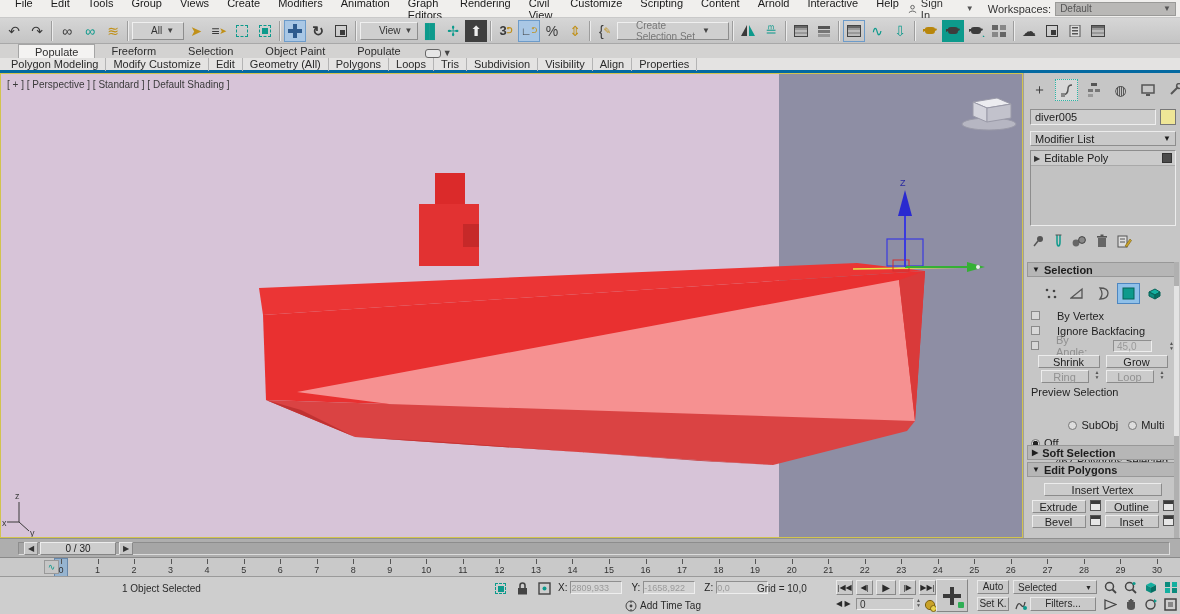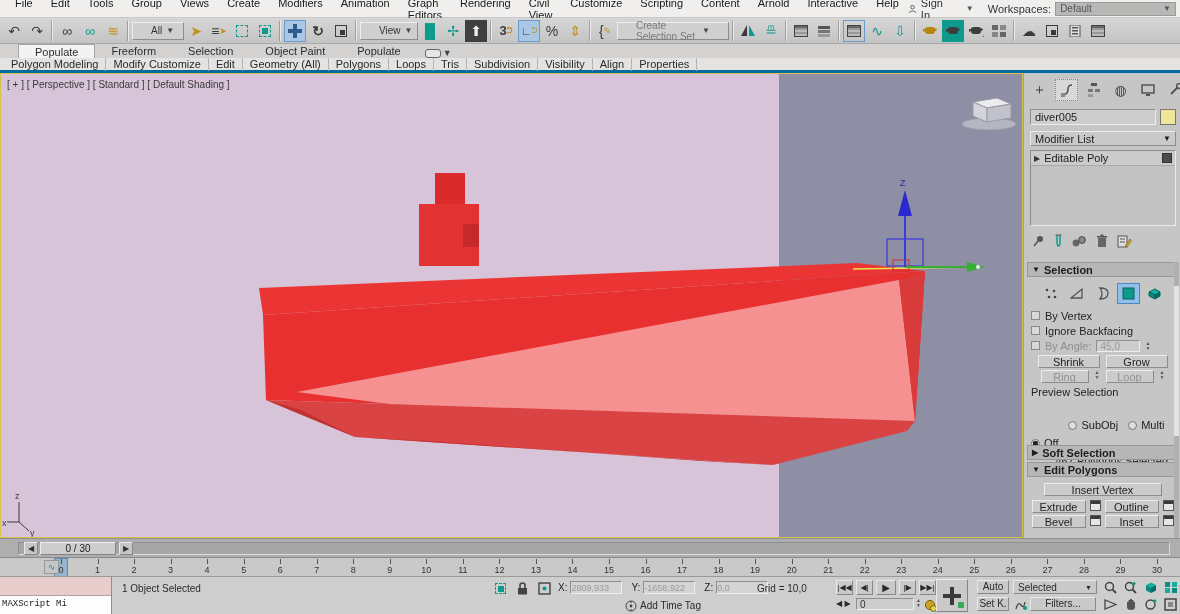--- a/index.html
+++ b/index.html
@@ -69,21 +69,21 @@
   .stack-row .lamp { margin-left:auto; width:10px; height:10px; background:#4b4b4b; border:1px solid #333; }
   .cp-stacktools { position:absolute; left:8px; top:158px; width:140px; height:20px; display:flex; align-items:center; gap:9px; }
   .cp-stacktools svg { display:block; }
   .rollout-h { background:#b6b6b6; border:1px solid #989898; height:15px; display:flex; align-items:center; font-weight:bold; font-size:11px; padding:0 4px; gap:4px; color:#1d1d1d; }
   .rollout-h .arr { font-size:8px; }
   .ro-selection { position:absolute; left:3px; top:189px; width:151px; }
   .ro-body { background:#c6c6c6; padding:4px 4px 2px 4px; }
   .subobj-row { display:flex; gap:3px; justify-content:center; padding:2px 0 4px 0; }
   .so-btn { width:23px; height:21px; display:flex; align-items:center; justify-content:center; border:1px solid transparent; }
   .so-btn.active { background:#8fc0e9; border-color:#4d86c0; }
-  .chk-row { display:flex; align-items:center; gap:5px; height:15px; font-size:11px; color:#222; }
+  .chk-row { display:flex; align-items:center; gap:17px; height:15px; font-size:11px; color:#222; }
   .chk { width:9px; height:9px; background:#d8d8d8; border:1px solid #8a8a8a; }
   .dis { color:#8f8f8f; }
   .mini-field { width:44px; height:12px; background:#cdcdcd; border:1px solid; border-color:#8f8f8f #eee #eee #8f8f8f; color:#9a9a9a; font-size:10px; padding:0 3px; }
   .spin { display:inline-flex; flex-direction:column; font-size:5px; line-height:5px; color:#555; }
   .btn { background:#cbcbcb; border:1px solid; border-color:#ececec #8b8b8b #8b8b8b #ececec; font-size:11px; color:#222; text-align:center; }
   .btn.disabled { color:#929292; }
   .two-col { display:flex; gap:6px; justify-content:center; margin:2px 0; }
   .sel-status { text-align:right; font-size:11px; color:#222; padding:6px 6px 8px 0; }
   .ro-soft { position:absolute; left:3px; top:372px; width:151px; }
   .ro-edit { position:absolute; left:3px; top:389px; width:151px; }
@@ -547,24 +547,20 @@
     <span class="ts-arrow" style="left:119px">▶</span>
   </div>
 
   <div class="trackbar">
     <div class="frame-marker"></div>
     <span class="tb-icon">∿</span>
     <span id="ticks"><span class="tick" style="left: 61px;"></span><span class="tick-label" style="left: 61px;">0</span><span class="tick" style="left: 97.5333px;"></span><span class="tick-label" style="left: 97.5333px;">1</span><span class="tick" style="left: 134.067px;"></span><span class="tick-label" style="left: 134.067px;">2</span><span class="tick" style="left: 170.6px;"></span><span class="tick-label" style="left: 170.6px;">3</span><span class="tick" style="left: 207.133px;"></span><span class="tick-label" style="left: 207.133px;">4</span><span class="tick" style="left: 243.667px;"></span><span class="tick-label" style="left: 243.667px;">5</span><span class="tick" style="left: 280.2px;"></span><span class="tick-label" style="left: 280.2px;">6</span><span class="tick" style="left: 316.733px;"></span><span class="tick-label" style="left: 316.733px;">7</span><span class="tick" style="left: 353.267px;"></span><span class="tick-label" style="left: 353.267px;">8</span><span class="tick" style="left: 389.8px;"></span><span class="tick-label" style="left: 389.8px;">9</span><span class="tick" style="left: 426.333px;"></span><span class="tick-label" style="left: 426.333px;">10</span><span class="tick" style="left: 462.867px;"></span><span class="tick-label" style="left: 462.867px;">11</span><span class="tick" style="left: 499.4px;"></span><span class="tick-label" style="left: 499.4px;">12</span><span class="tick" style="left: 535.933px;"></span><span class="tick-label" style="left: 535.933px;">13</span><span class="tick" style="left: 572.467px;"></span><span class="tick-label" style="left: 572.467px;">14</span><span class="tick" style="left: 609px;"></span><span class="tick-label" style="left: 609px;">15</span><span class="tick" style="left: 645.533px;"></span><span class="tick-label" style="left: 645.533px;">16</span><span class="tick" style="left: 682.067px;"></span><span class="tick-label" style="left: 682.067px;">17</span><span class="tick" style="left: 718.6px;"></span><span class="tick-label" style="left: 718.6px;">18</span><span class="tick" style="left: 755.133px;"></span><span class="tick-label" style="left: 755.133px;">19</span><span class="tick" style="left: 791.667px;"></span><span class="tick-label" style="left: 791.667px;">20</span><span class="tick" style="left: 828.2px;"></span><span class="tick-label" style="left: 828.2px;">21</span><span class="tick" style="left: 864.733px;"></span><span class="tick-label" style="left: 864.733px;">22</span><span class="tick" style="left: 901.267px;"></span><span class="tick-label" style="left: 901.267px;">23</span><span class="tick" style="left: 937.8px;"></span><span class="tick-label" style="left: 937.8px;">24</span><span class="tick" style="left: 974.333px;"></span><span class="tick-label" style="left: 974.333px;">25</span><span class="tick" style="left: 1010.87px;"></span><span class="tick-label" style="left: 1010.87px;">26</span><span class="tick" style="left: 1047.4px;"></span><span class="tick-label" style="left: 1047.4px;">27</span><span class="tick" style="left: 1083.93px;"></span><span class="tick-label" style="left: 1083.93px;">28</span><span class="tick" style="left: 1120.47px;"></span><span class="tick-label" style="left: 1120.47px;">29</span><span class="tick" style="left: 1157px;"></span><span class="tick-label" style="left: 1157px;">30</span></span>
   </div>
 
   <div class="statusbar">
-    <div class="mxs">
-      <div class="pink"></div>
-      <div class="white">MAXScript Mi</div>
-    </div>
     <span class="sb-text" style="left:122px;top:6px">1 Object Selected</span>
 
     <span class="navic" style="left:492px;top:3px">
         <span class="dashsq fill" style="width:11px;height:11px"></span>
       </span>
     <span class="navic" style="left:514px;top:3px">
         <svg width="11" height="13" viewBox="0 0 11 13">
           <rect x="1" y="6" width="9" height="6.5" fill="#444"></rect>
           <path d="M3 6 L3 3.5 Q3 1 5.5 1 Q8 1 8 3.5 L8 6" fill="none" stroke="#444" stroke-width="1.6"></path>
         </svg>

